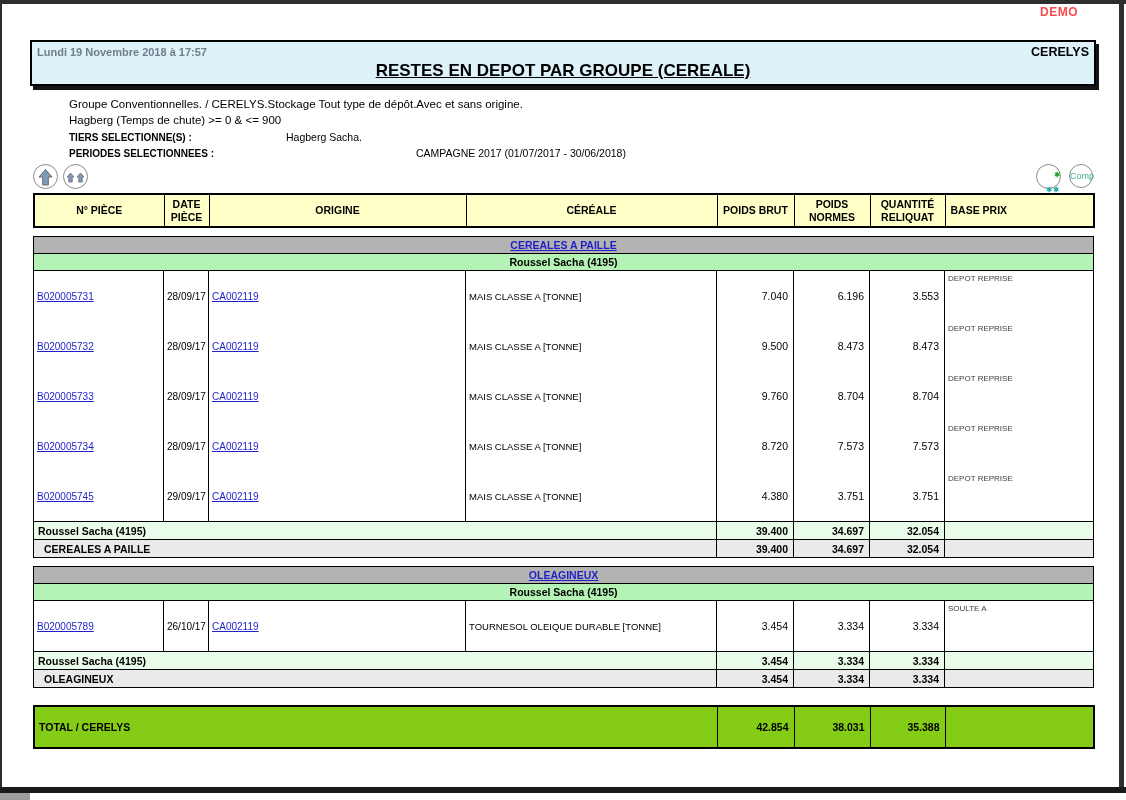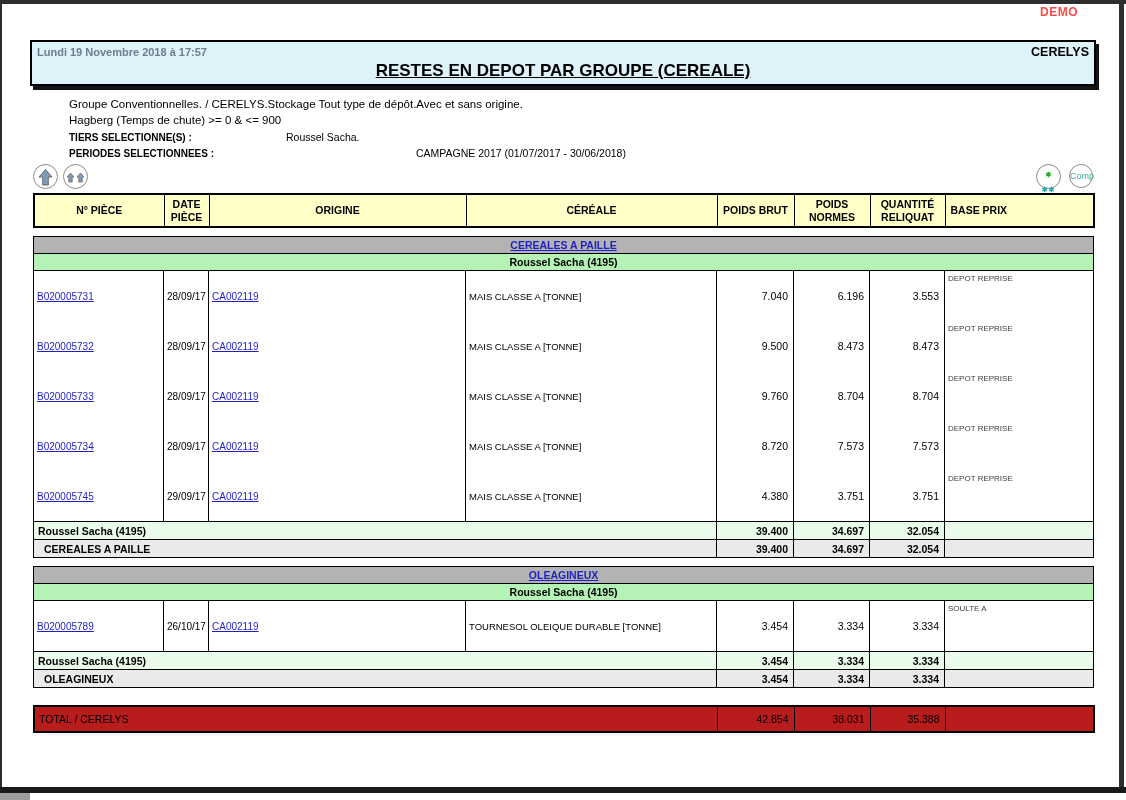--- a/index.html
+++ b/index.html
@@ -27,21 +27,21 @@
   .filters{margin-top:12px;margin-left:36px;}
   .f-line1{font-size:11.5px;margin-bottom:4px;}
   .f-line2{font-size:11.5px;margin-bottom:5px;}
   .f-kv{font-size:10.5px;margin-bottom:4px;}
   .f-label{display:inline-block;font-size:10px;font-weight:bold;}
   .f-label.tiers{width:217px;}
   .f-label.periods{width:347px;}
 
   .icon-row{position:relative;height:28px;margin-top:2px;}
   .circle-btn{position:absolute;top:1px;width:25px;height:25px;border:1px solid #8a8a8a;border-radius:50%;
-    background:#fff;box-sizing:border-box;text-align:center;cursor:pointer;padding:0;}
+    background:#fff;box-sizing:border-box;text-align:right;cursor:pointer;padding:0;}
   .circle-btn svg{display:block;margin:1px auto 0;}
   #icoTop{left:0;}
   #icoUp{left:30px;}
   #icoStars{left:1003px;}
   #icoComp{left:1036px;width:24px;height:24px;}
   .stars{font-size:7px;line-height:6px;padding-top:4px;font-weight:bold;}
   .stars .s1{color:#28a428;}
   .stars .s2{color:#2ba8a8;letter-spacing:1px;}
   .comp-txt{font-size:9px;color:#43ab9b;line-height:21px;display:block;}
 
@@ -63,21 +63,21 @@
   tr.datarow td.num{text-align:right;font-size:10.5px;padding-right:5px;}
   tr.datarow td.base{font-size:8px;color:#3c3c3c;vertical-align:top;padding-top:3px;}
   tr.sub td{border:1px solid #000;height:17px;font-weight:bold;font-size:10.5px;padding:0;}
   tr.sub.green td{background:#e9fbe9;}
   tr.sub.gray td{background:#eaeaea;}
   tr.sub td.sublabel{text-align:left;padding-left:4px;}
   tr.sub.gray td.sublabel{padding-left:10px;}
   tr.sub td.num,table.total td.num{text-align:right;padding-right:5px;}
 
   table.total{margin-top:17px;border:2px solid #000;}
-  table.total td{border:1px solid #000;background:#b91c1c;height:16px;font-weight:normal;font-size:10.5px;padding:4px;}
+  table.total td{border:1px solid #000;background:#84cc16;height:16px;font-weight:bold;font-size:10.5px;padding:12px;}
   table.total td.sublabel{text-align:left;padding-left:4px;}
 </style>
 </head>
 <body>
 
 <div class="frame-top"></div>
 <div class="frame-left"></div>
 <div class="frame-right"></div>
 <div class="frame-bottom"></div>
 <div class="resize-grip"></div>
@@ -89,21 +89,21 @@
   <div class="header-bar">
     <div class="hdr-date">Lundi 19 Novembre 2018 à 17:57</div>
     <div class="hdr-company">CERELYS</div>
     <div class="hdr-title">RESTES EN DEPOT PAR GROUPE (CEREALE)</div>
   </div>
 
   <div class="filters">
     <div class="f-line1">Groupe Conventionnelles. / CERELYS.Stockage Tout type de dépôt.Avec et sans origine.</div>
     <div class="f-line2">Hagberg (Temps de chute) &gt;= 0 &amp; &lt;= 900</div>
     <div class="f-kv">
-      <span class="f-label tiers">TIERS SELECTIONNE(S) :</span><span>Roussel Sacha.</span>
+      <span class="f-label tiers">TIERS SELECTIONNE(S) :</span><span>Hagberg Sacha.</span>
     </div>
     <div class="f-kv">
       <span class="f-label periods">PERIODES SELECTIONNEES :</span><span>CAMPAGNE 2017 (01/07/2017 - 30/06/2018)</span>
     </div>
   </div>
 
   <div class="icon-row">
     <button class="circle-btn" id="icoTop" title="">
       <svg width="21" height="21" viewBox="0 0 21 21">
         <path d="M10.5 2.5 L17 10 H13.3 V18 H7.7 V10 H4 Z" fill="#7d9cbc" stroke="#6a6a6a" stroke-width="1"></path>

